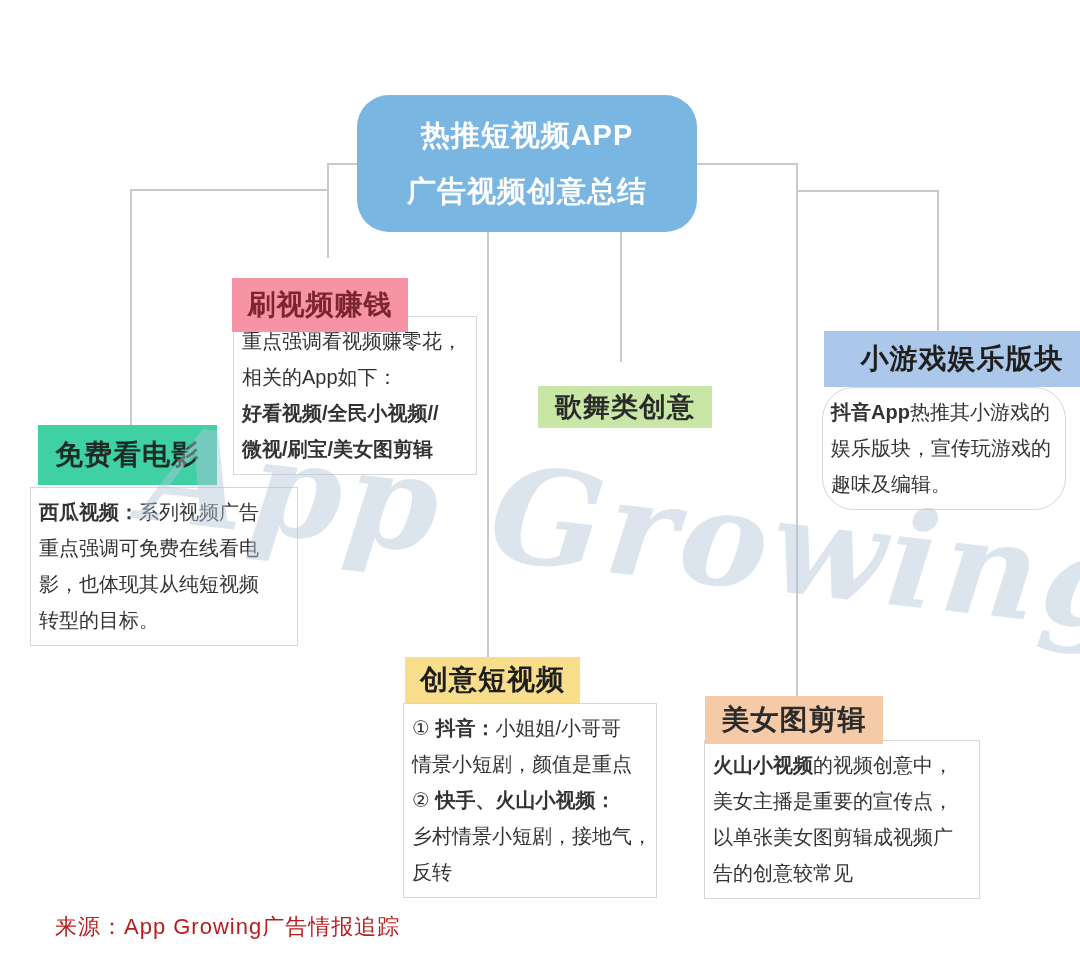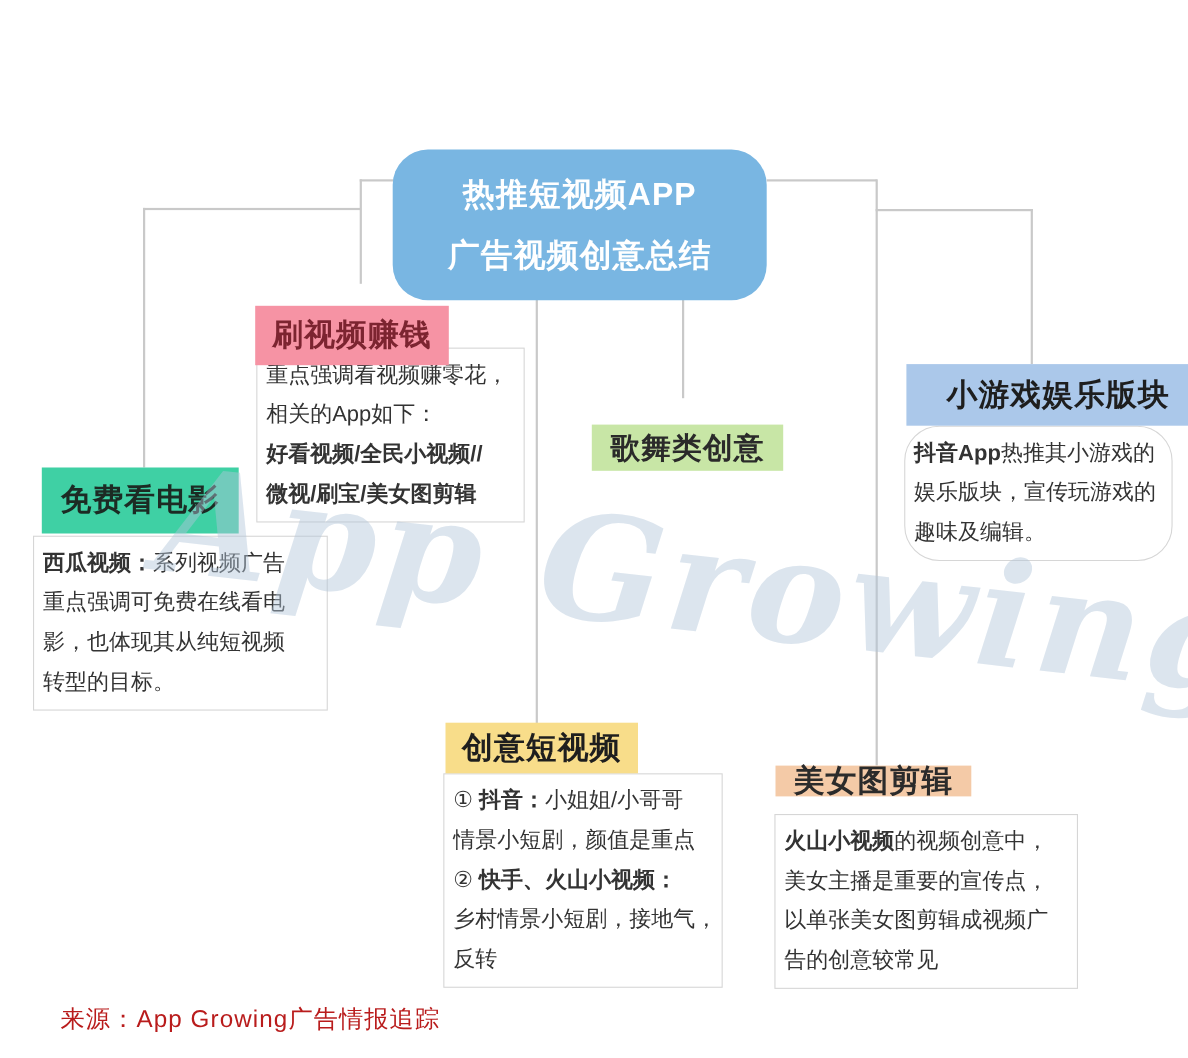--- a/index.html
+++ b/index.html
@@ -8,21 +8,21 @@
 
   
   .cline{position:absolute;background:#c9c9c9;z-index:1;}
   .cline.h{height:2px;}
   .cline.v{width:2px;}
 
   
   #title-box{
     position:absolute;left:357px;top:95px;width:340px;height:137px;
     border-radius:32px;display:flex;flex-direction:column;align-items:center;
-    justify-content:center;gap:16px;z-index:3;margin-top:41px;
+    justify-content:center;gap:16px;z-index:3;
   }
   #title-box .tline{font-size:29px;font-weight:700;color:#ffffff;letter-spacing:1px;}
 
   
   .node-header{
     position:absolute;display:flex;align-items:center;justify-content:center;
     font-size:28px;font-weight:700;color:#222;z-index:3;letter-spacing:1px;
   }
   .node-body{
     position:absolute;background:#ffffff;border:1px solid #d6d6d6;
@@ -35,21 +35,21 @@
   .n0h{left:232px;top:258px;width:176px;height:54px;}
   .n0b{left:233px;top:316px;width:226px;}
   .n1h{left:38px;top:425px;width:179px;height:60px;}
   .n1b{left:30px;top:487px;width:250px;}
   .n2h{left:538px;top:362px;width:174px;height:42px;font-size:27px;margin-top:24px;}
   .n2b{left:536px;top:404px;width:236px;}
   .n3h{left:824px;top:331px;width:276px;height:56px;text-align:center;}
   .n3b{left:822px;top:387px;width:226px;border-radius:32px;}
   .n4h{left:405px;top:657px;width:175px;height:46px;}
   .n4b{left:403px;top:703px;width:236px;}
-  .n5h{left:705px;top:696px;width:178px;height:28px;}
+  .n5h{left:705px;top:696px;width:178px;height:48px;}
   .n5b{left:704px;top:740px;width:258px;}
 
   
   #watermark{
     position:absolute;left:145px;top:395px;z-index:50;pointer-events:none;
     font-family:"DejaVu Serif","Liberation Serif",serif;font-style:italic;
     font-size:132px;font-weight:700;color:rgba(178,197,218,0.45);
     white-space:nowrap;transform:rotate(6.5deg);transform-origin:left center;
     letter-spacing:4px;
   }

